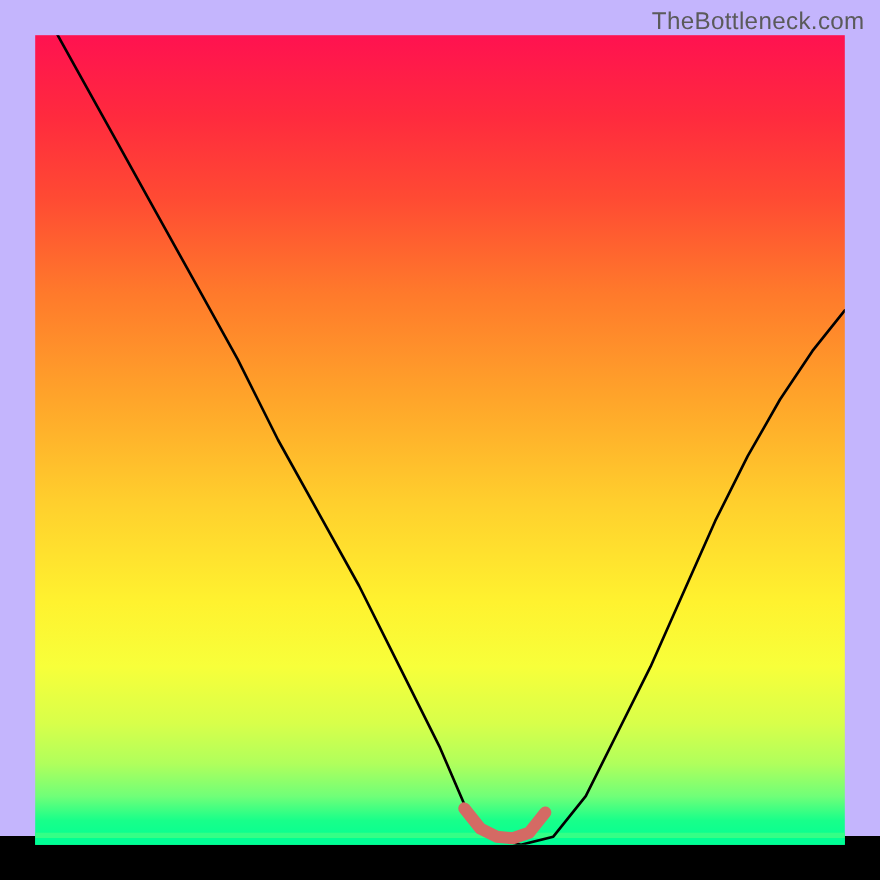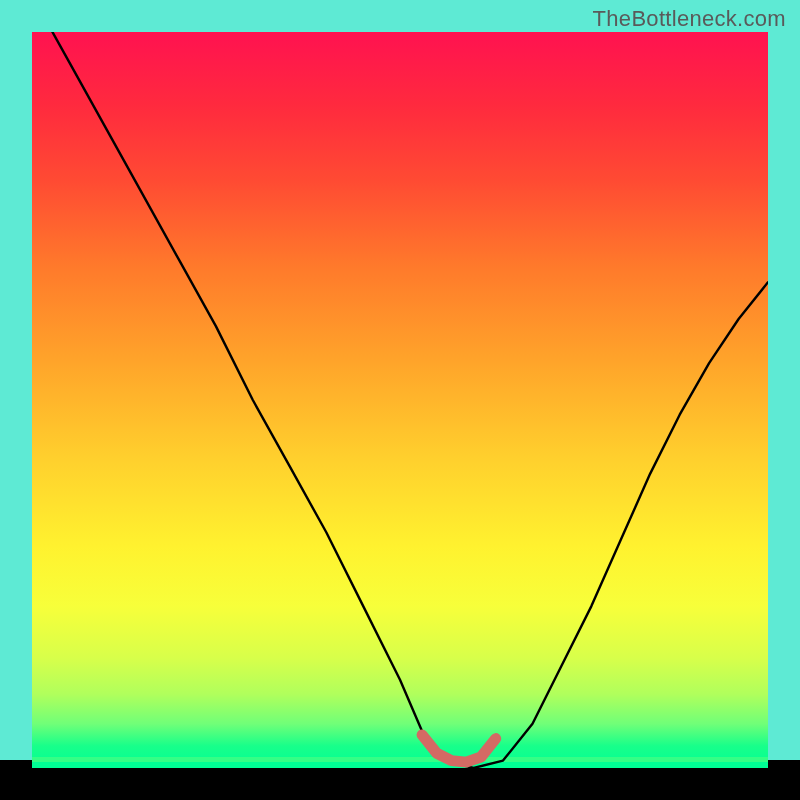--- a/index.html
+++ b/index.html
@@ -8,21 +8,21 @@
     width: 800px;
     height: 800px;
     background: #000;
     overflow: hidden;
     font-family: Arial, Helvetica, sans-serif;
   }
   .frame {
     position: relative;
     width: 800px;
     height: 760px;
-    background: #5eead4;
+    background: #c4b5fd;
   }
   .watermark {
     position: absolute;
     top: 6px;
     right: 14px;
     color: #5a5a5a;
     font-size: 22px;
     font-weight: 500;
     letter-spacing: 0.3px;
     z-index: 10;

